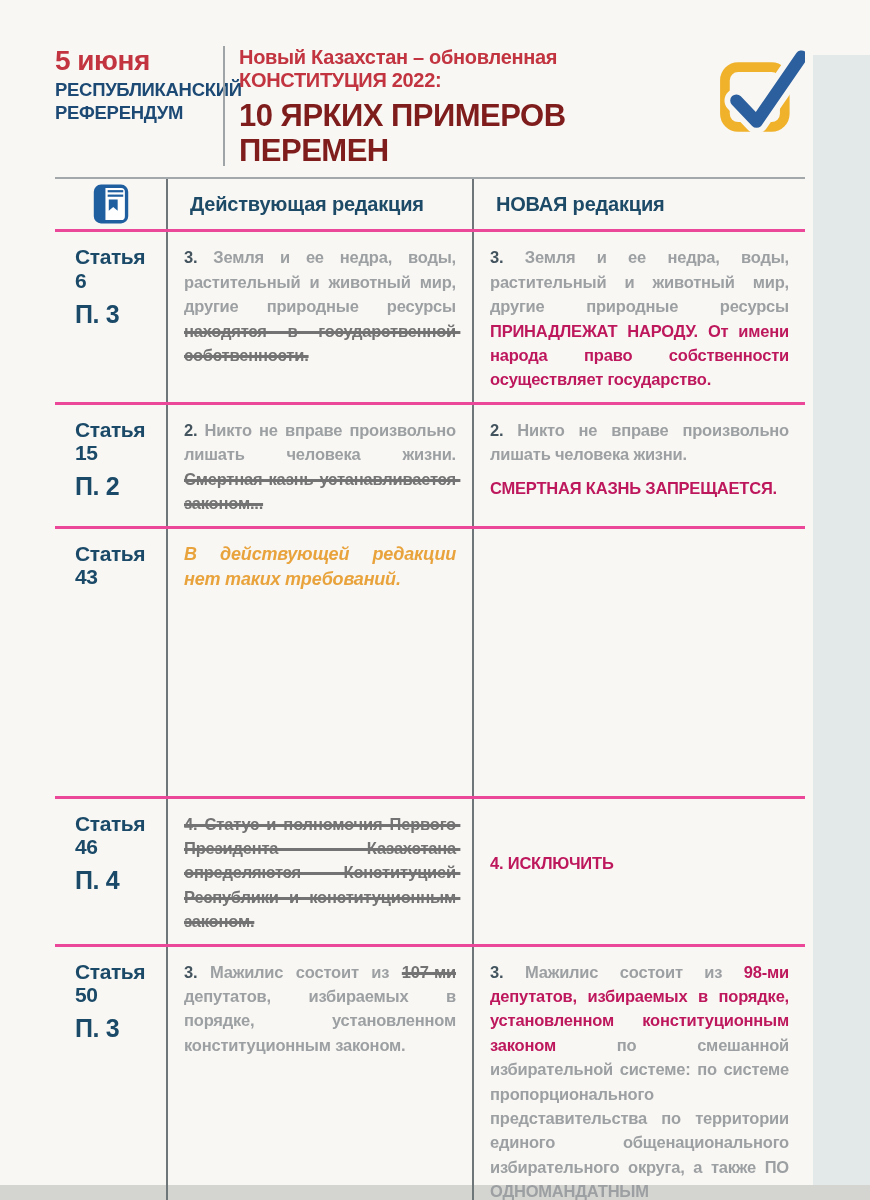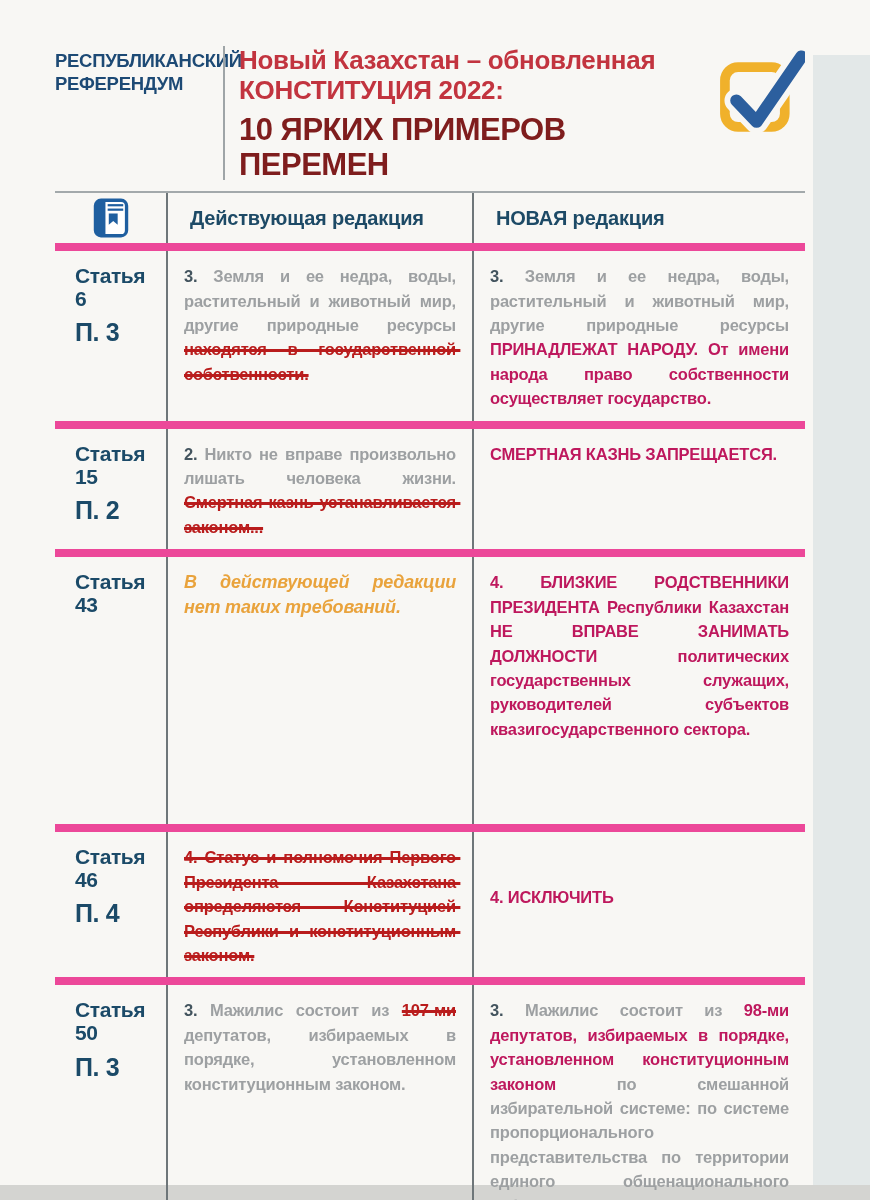--- a/index.html
+++ b/index.html
@@ -14,29 +14,29 @@
 
   .page{position:absolute;left:55px;top:44px;width:750px;}
 
   
   .hdr{display:flex;align-items:stretch;min-height:96px;margin-bottom:9px;}
   .hdr-left{width:168px;flex:none;padding-top:2px;}
   .hdr-date{color:#c2343f;font-size:28px;font-weight:800;letter-spacing:-0.5px;line-height:1.05;}
   .hdr-sub{color:#1d4a75;font-size:18.5px;font-weight:800;line-height:1.22;margin-top:4px;letter-spacing:-0.3px;}
   .hdr-vline{width:2px;background:#9fa5a7;margin:2px 0;flex:none;}
   .hdr-center{flex:1;padding:2px 6px 0 14px;min-width:0;}
-  .hdr-title1{color:#c2343f;font-size:26px;font-weight:800;letter-spacing:-0.3px;line-height:1.15;}
+  .hdr-title1{color:#c2343f;font-size:20px;font-weight:800;letter-spacing:-0.3px;line-height:1.15;}
   .hdr-title2{color:#7f1d1d;font-size:31px;font-weight:800;letter-spacing:-0.5px;line-height:1.12;margin-top:7px;}
   .hdr-logo{flex:none;width:88px;height:92px;margin-left:2px;}
 
   
   .ctable{border-top:2px solid #a3a9ab;border-bottom:3px solid #7d9097;}
   .trow,.thead{display:grid;grid-template-columns:111px 306px 1fr;}
   .thead{min-height:50px;}
-  .trow + .trow, .tbody .trow:first-child{border-top:8px solid #ec4899;}
+  .trow + .trow, .tbody .trow:first-child{border-top:3px solid #ec4899;}
   .cell{min-width:0;}
   .thead .cell:nth-child(2),.thead .cell:nth-child(3),
   .trow  .cell:nth-child(2),.trow  .cell:nth-child(3){border-left:2px solid #6e7679;}
 
   .thead .cell{display:flex;align-items:center;}
   .cell-icon{justify-content:center;}
   .thead-label{color:#1d4a66;font-size:20px;font-weight:800;padding-left:22px;letter-spacing:-0.2px;text-align:right;}
 
   .tbody .trow:nth-child(1){min-height:155px;}
   .tbody .trow:nth-child(2){min-height:90px;}
@@ -49,34 +49,35 @@
   .point{color:#1b4a68;font-size:25px;font-weight:800;margin-top:8px;letter-spacing:-0.4px;}
 
   .cell-current,.cell-new{padding:13px 16px 10px 16px;}
   .vcenter{display:flex;flex-direction:column;justify-content:center;padding-top:0;padding-bottom:16px;}
   .para{margin:0 0 9px;font-size:16.5px;line-height:1.48;text-align:justify;letter-spacing:-0.2px;}
   .para:last-child{margin-bottom:0;}
 
   .seg{white-space:pre-wrap;}
   .seg-gray{color:#9da0a2;font-weight:700;}
   .seg-num{color:#43545e;font-weight:800;}
-  .seg-strike{color:#b91c1c;font-weight:700;text-decoration:line-through;text-decoration-thickness:2.5px;}
+  .seg-strike{color:#737373;font-weight:700;text-decoration:line-through;text-decoration-thickness:2.5px;}
   .seg-blue{color:#be185d;font-weight:800;}
   .seg-orange{color:#e9a33c;font-weight:800;font-style:italic;font-size:18px;line-height:1.4;}
 </style>
 </head>
 <body>
 
 <div class="edge-band-right"></div>
 <div class="edge-band-bottom"></div>
 
 <div class="page">
 
   <div class="hdr">
     <div class="hdr-left">
+      <div class="hdr-date">5 июня</div>
       <div class="hdr-sub">РЕСПУБЛИКАНСКИЙ РЕФЕРЕНДУМ</div>
     </div>
     <div class="hdr-vline"></div>
     <div class="hdr-center">
       <div class="hdr-title1">Новый Казахстан – обновленная КОНСТИТУЦИЯ 2022:</div>
       <div class="hdr-title2">10 ЯРКИХ ПРИМЕРОВ ПЕРЕМЕН</div>
     </div>
     <div class="hdr-logo">
       <svg width="88" height="92" viewBox="0 0 100 104">
         <rect x="9" y="26" width="68" height="68" rx="15" fill="none" stroke="#f0b12b" stroke-width="11"></rect>
@@ -120,34 +121,34 @@
 
   <div class="trow">
     <div class="cell cell-article">
       <div class="article">Статья 15</div>
       <div class="point">П. 2</div>
     </div>
     <div class="cell cell-current">
             <p class="para"><span class="seg seg-num">2. </span><span class="seg seg-gray">Никто не вправе произвольно лишать человека жизни. </span><span class="seg seg-strike">Смертная казнь устанавливается законом...</span></p>
           </div>
     <div class="cell cell-new">
+            <p class="para"><span class="seg seg-num">2. </span><span class="seg seg-gray">Никто не вправе произвольно лишать человека жизни.</span></p>
             <p class="para"><span class="seg seg-blue">СМЕРТНАЯ КАЗНЬ ЗАПРЕЩАЕТСЯ.</span></p>
           </div>
   </div>
 
   <div class="trow">
     <div class="cell cell-article">
       <div class="article">Статья 43</div>
       <div class="point"></div>
     </div>
     <div class="cell cell-current">
             <p class="para"><span class="seg seg-orange">В действующей редакции нет таких требований.</span></p>
           </div>
     <div class="cell cell-new">
-            <p class="para"><span class="seg seg-blue">4. </span><span class="seg seg-blue">БЛИЗКИЕ РОДСТВЕННИКИ ПРЕЗИДЕНТА Республики Казахстан НЕ ВПРАВЕ ЗАНИМАТЬ ДОЛЖНОСТИ политических государственных служащих, руководителей субъектов квазигосударственного сектора.</span></p>
           </div>
   </div>
 
   <div class="trow">
     <div class="cell cell-article">
       <div class="article">Статья 46</div>
       <div class="point">П. 4</div>
     </div>
     <div class="cell cell-current">
             <p class="para"><span class="seg seg-strike">4. Статус и полномочия Первого Президента Казахстана определяются Конституцией Республики и конституционным законом.</span></p>

